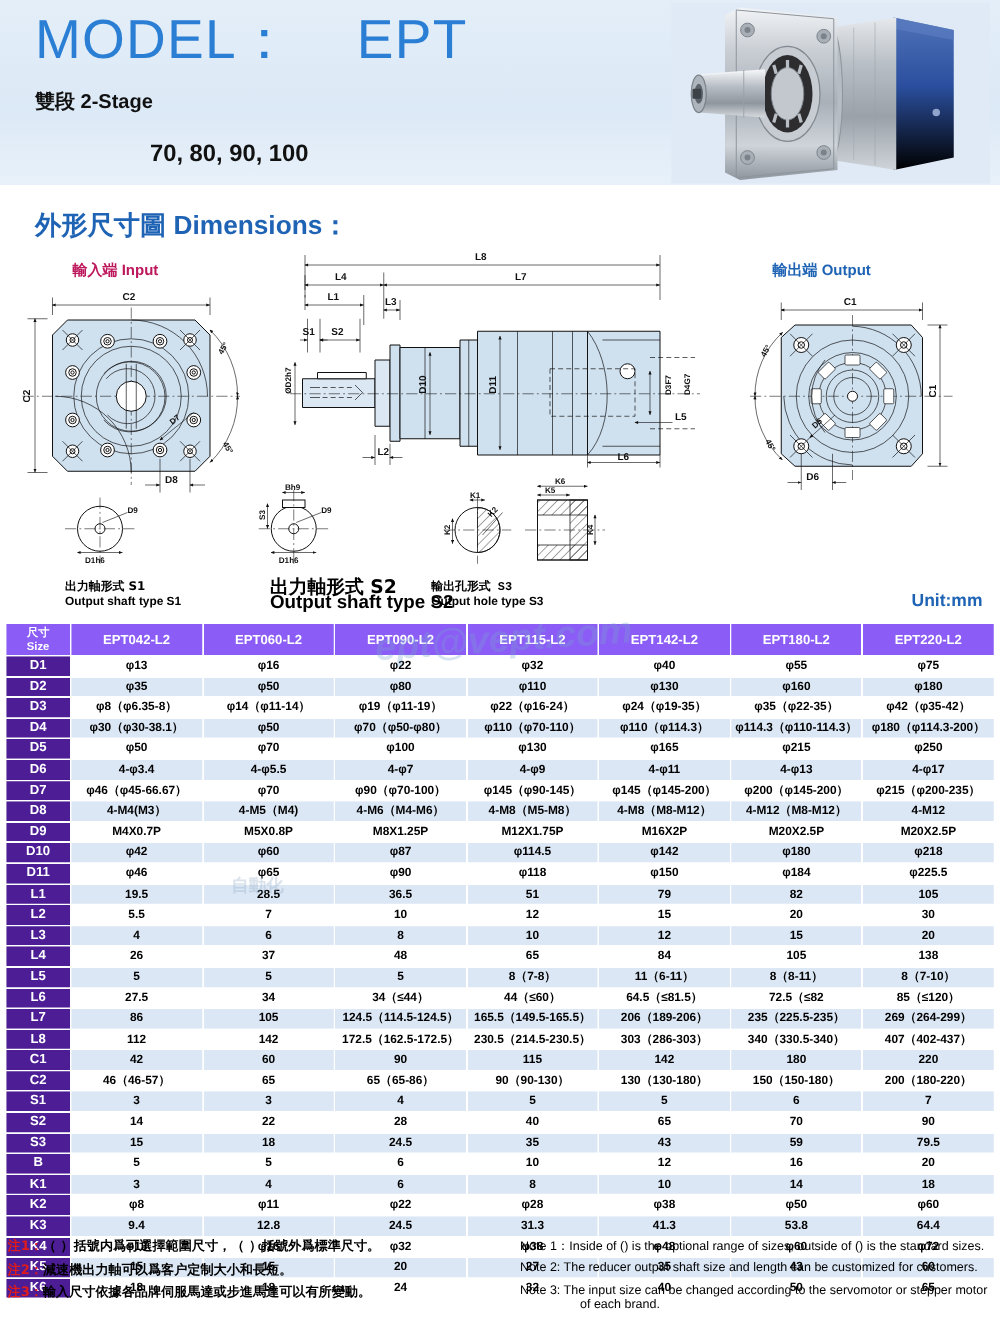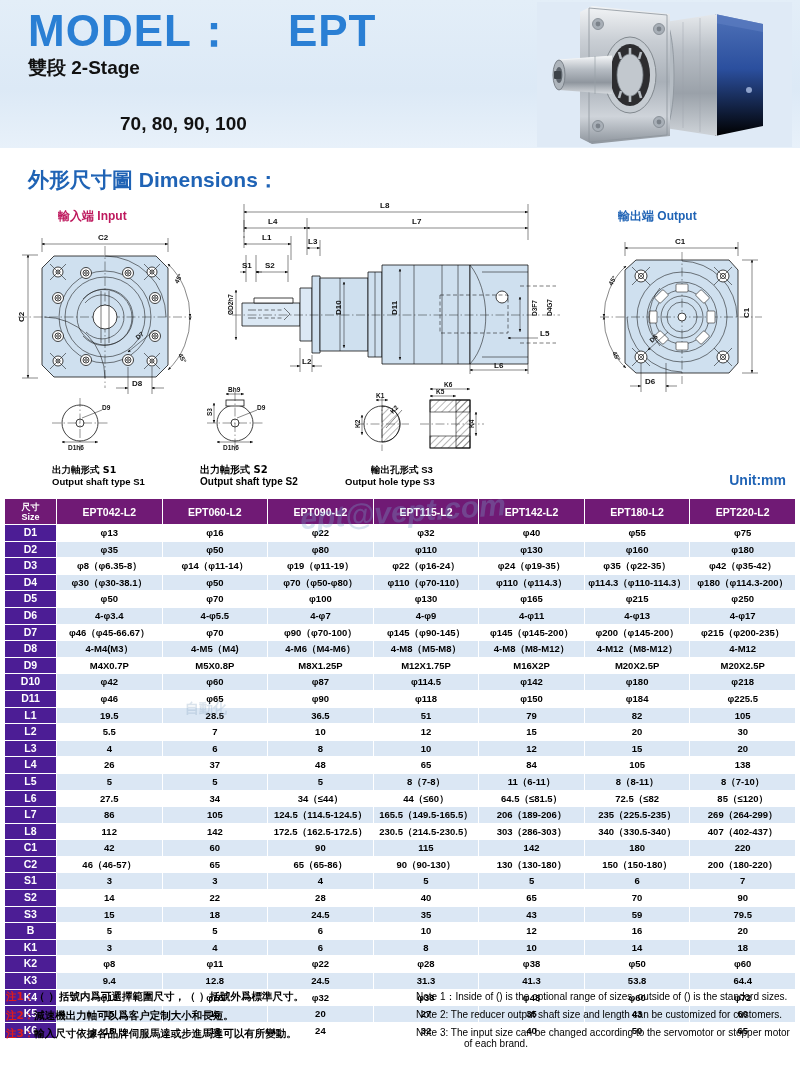--- a/index.html
+++ b/index.html
@@ -15,30 +15,30 @@
 
   
   #header {
     position: relative;
     height: 150px;
     background: linear-gradient(180deg,#e3eef8 0%, #dce9f6 60%, #e8f1fa 100%);
     border-bottom: 2px solid #ffffff;
   }
   #model-line {
     position:absolute; left:28px; top:2px;
-    font-size: 44px; font-weight: bold; color:#2a7fd4;
+    font-size: 44px; font-weight: normal; color:#2a7fd4;
     letter-spacing: 1px;
     white-space: nowrap;
   }
   #model-line .mdl { }
   #model-line .colon { letter-spacing:0; }
   #model-line .val { margin-left: 52px; }
   #stage-line {
-    position:absolute; left:28px; top:55px;
-    font-size:19px; font-weight:bold; color:#111;
+    position:absolute; left:28px; top:71px;
+    font-size:16px; font-weight:bold; color:#111;
     white-space:nowrap;
   }
   #stage-line .cn { font-family:"DejaVu Sans", sans-serif; }
   #ratio-line {
     position:absolute; left:28px; top:86px;
     font-size:19px; font-weight:bold; color:#111; white-space:nowrap;
   }
   #ratio-line2 {
     position:absolute; left:120px; top:113px;
     font-size:19px; font-weight:bold; color:#111; white-space:nowrap;
@@ -79,21 +79,21 @@
   #spec-table th, #spec-table td {
     border:1px solid #ffffff;
     text-align:center;
     padding:0;
     height:15.6px;
     line-height:15.6px;
     white-space:nowrap;
     overflow:hidden;
   }
   #spec-table thead th {
-    background:#701a75;
+    background:#8b5cf6;
     color:#ffffff;
     font-weight:bold;
     font-size:10.5px;
     height:26px;
     line-height:12px;
   }
   #spec-table thead th.sizehdr {
     font-size:9px;
     line-height:10.5px;
     padding-top:1px;
@@ -608,26 +608,26 @@
     <text class="ts" x="444" y="227">K6</text>
     <line class="dim" x1="476" y1="252" x2="476" y2="276" marker-start="url(#arS)" marker-end="url(#ar)"></line>
     <text class="ts" x="474" y="268" transform="rotate(-90 474 268)">K4</text>
   </g>
 </svg>
 
 <div style="position:absolute;left:52px;top:464px;font-size:9.5px;font-weight:bold;line-height:11.5px;">
   <div style="font-family:'DejaVu Sans',sans-serif;">出力軸形式 S1</div>
   <div>Output shaft type S1</div>
 </div>
-<div style="position:absolute;left:200px;top:464px;font-size:10px;font-weight:bold;line-height:11.5px;">
+<div style="position:absolute;left:216px;top:464px;font-size:15px;font-weight:bold;line-height:11.5px;">
   <div style="font-family:'DejaVu Sans',sans-serif;">出力軸形式 S2</div>
   <div>Output shaft type S2</div>
 </div>
 <div style="position:absolute;left:345px;top:464px;font-size:9.5px;font-weight:bold;line-height:11.5px;">
-  <div style="font-family:Liberation Sans, sans-serif;margin-left:26px;">輸出孔形式 S3</div>
+  <div style="font-family:Liberation Mono, monospace;">輸出孔形式 S3</div>
   <div>Output hole type S3</div>
 </div>
 
 <table id="spec-table">
   <colgroup>
     <col class="lbl">
       <col>
       <col>
       <col>
       <col>

